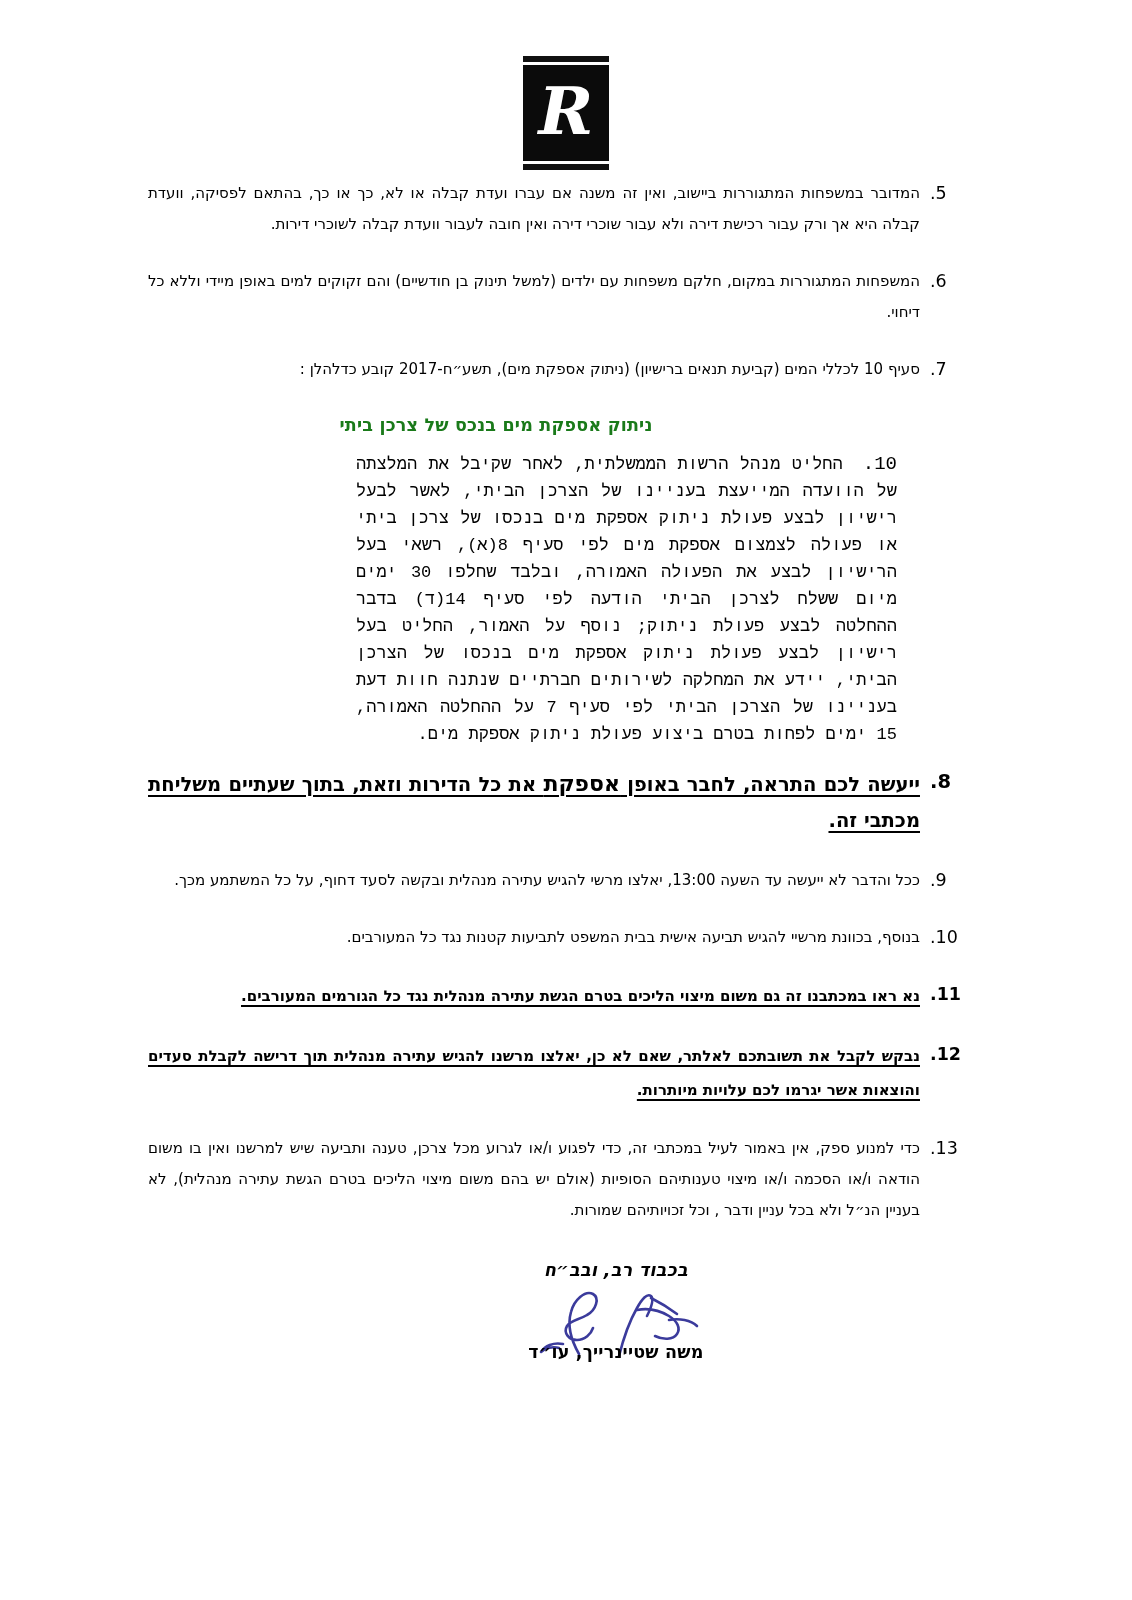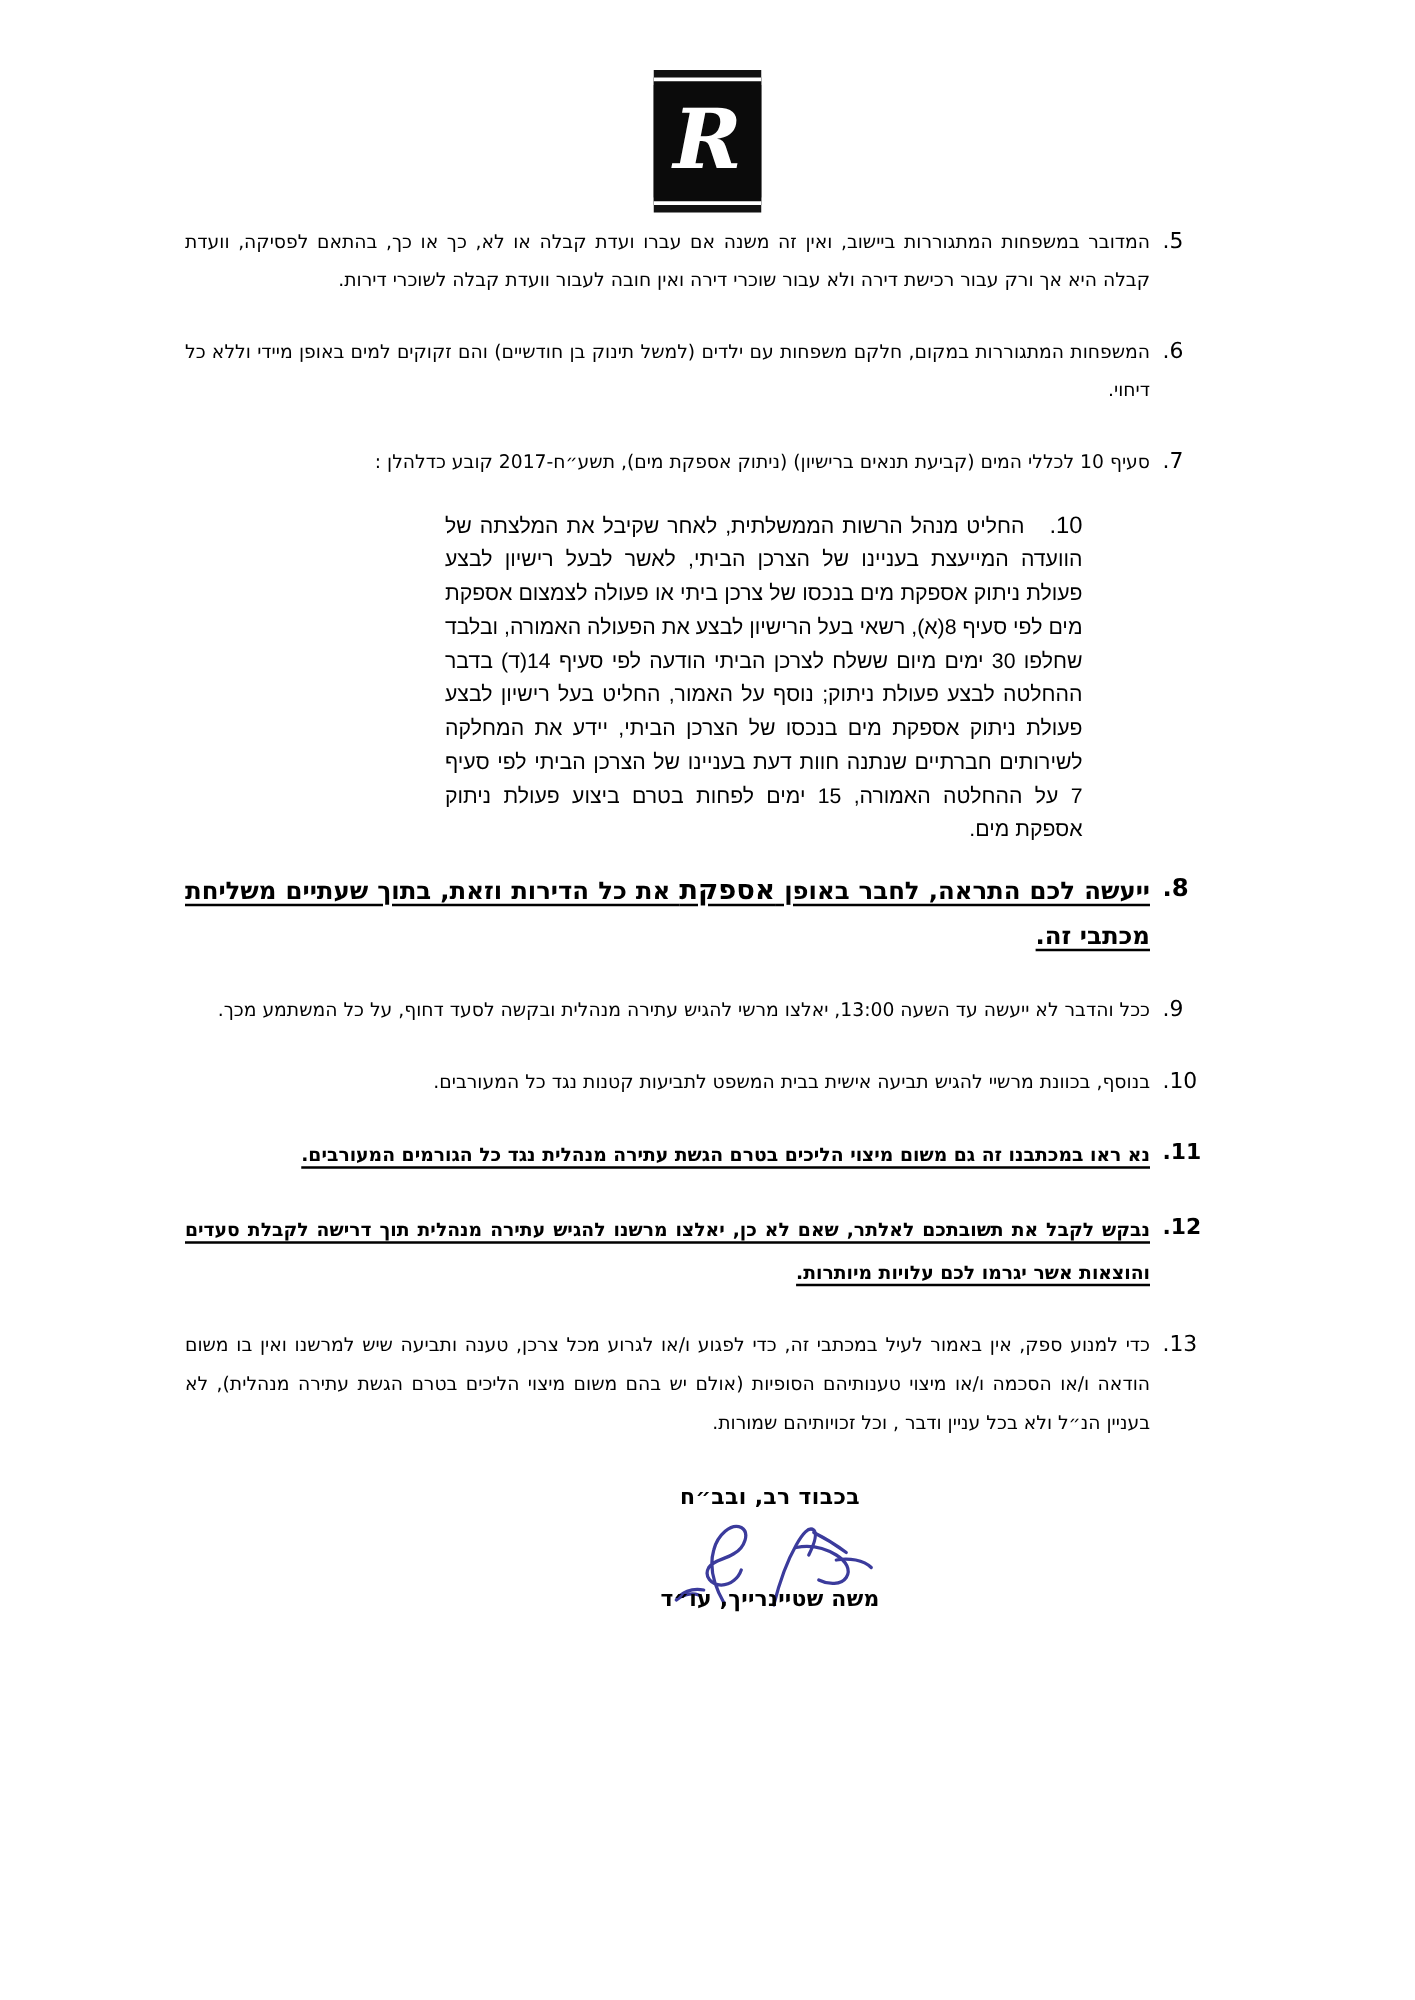--- a/index.html
+++ b/index.html
@@ -110,22 +110,22 @@
     font-weight: 700;
     font-size: 17.5px;
     text-align: center;
     margin: 30px 0 16px 0;
     padding-right: 120px;
     letter-spacing: 0.2px;
   }
 
   
   .statute-block {
-    margin: 0 98px 18px 208px;
-    font-family: Liberation Sans, sans-serif;
+    margin: 0 67px 18px 208px;
+    font-family: Liberation Mono, monospace;
     font-size: 17px;
     line-height: 27px;
     text-align: justify;
     text-justify: inter-word;
     direction: rtl;
   }
   .statute-block .sec-num {
     direction: ltr;
     unicode-bidi: isolate;
     font-size: 19px;
@@ -140,20 +140,21 @@
     flex-direction: column;
     align-items: center;
     width: 460px;
     margin-right: 118px;
   }
   .sign-salutation {
     font-weight: 700;
     font-size: 17.5px;
     letter-spacing: 0.3px;
     margin-bottom: 2px;
+    font-style: italic;
   }
   .sign-graphic {
     width: 230px;
     height: 78px;
     position: relative;
     margin: 0 0 -18px 0;
   }
   .sign-graphic svg { display: block; }
   .sign-name {
     font-weight: 700;
@@ -184,20 +185,21 @@
     <div class="clause">
       <div class="clause-num">.6</div>
       <div class="clause-body">המשפחות המתגוררות במקום, חלקם משפחות עם ילדים (למשל תינוק בן חודשיים) והם זקוקים למים באופן מיידי וללא כל דיחוי.</div>
     </div>
 
     <div class="clause tight">
       <div class="clause-num">.7</div>
       <div class="clause-body">סעיף 10 לכללי המים (קביעת תנאים ברישיון) (ניתוק אספקת מים), תשע״ח-2017 קובע כדלהלן :</div>
     </div>
 
+    <div class="statute-heading" style="color: rgb(26, 122, 26);">ניתוק אספקת מים בנכס של צרכן ביתי</div>
 
     <div class="statute-block">
       <span class="sec-num">.10</span><span class="gap"></span><span>החליט מנהל הרשות הממשלתית, לאחר שקיבל את המלצתה של הוועדה המייעצת בעניינו של הצרכן הביתי, לאשר לבעל רישיון לבצע פעולת ניתוק אספקת מים בנכסו של צרכן ביתי או פעולה לצמצום אספקת מים לפי סעיף 8(א), רשאי בעל הרישיון לבצע את הפעולה האמורה, ובלבד שחלפו 30 ימים מיום ששלח לצרכן הביתי הודעה לפי סעיף 14(ד) בדבר ההחלטה לבצע פעולת ניתוק; נוסף על האמור, החליט בעל רישיון לבצע פעולת ניתוק אספקת מים בנכסו של הצרכן הביתי, יידע את המחלקה לשירותים חברתיים שנתנה חוות דעת בעניינו של הצרכן הביתי לפי סעיף 7 על ההחלטה האמורה, 15 ימים לפחות בטרם ביצוע פעולת ניתוק אספקת מים.</span>
     </div>
 
     <div class="clause strong big">
       <div class="clause-num">.8</div>
       <div class="clause-body"><span>ייעשה לכם התראה, לחבר באופן </span><span class="emph-xl">אספקת</span><span> את כל הדירות וזאת, בתוך שעתיים משליחת מכתבי זה.</span></div>
     </div>
 

